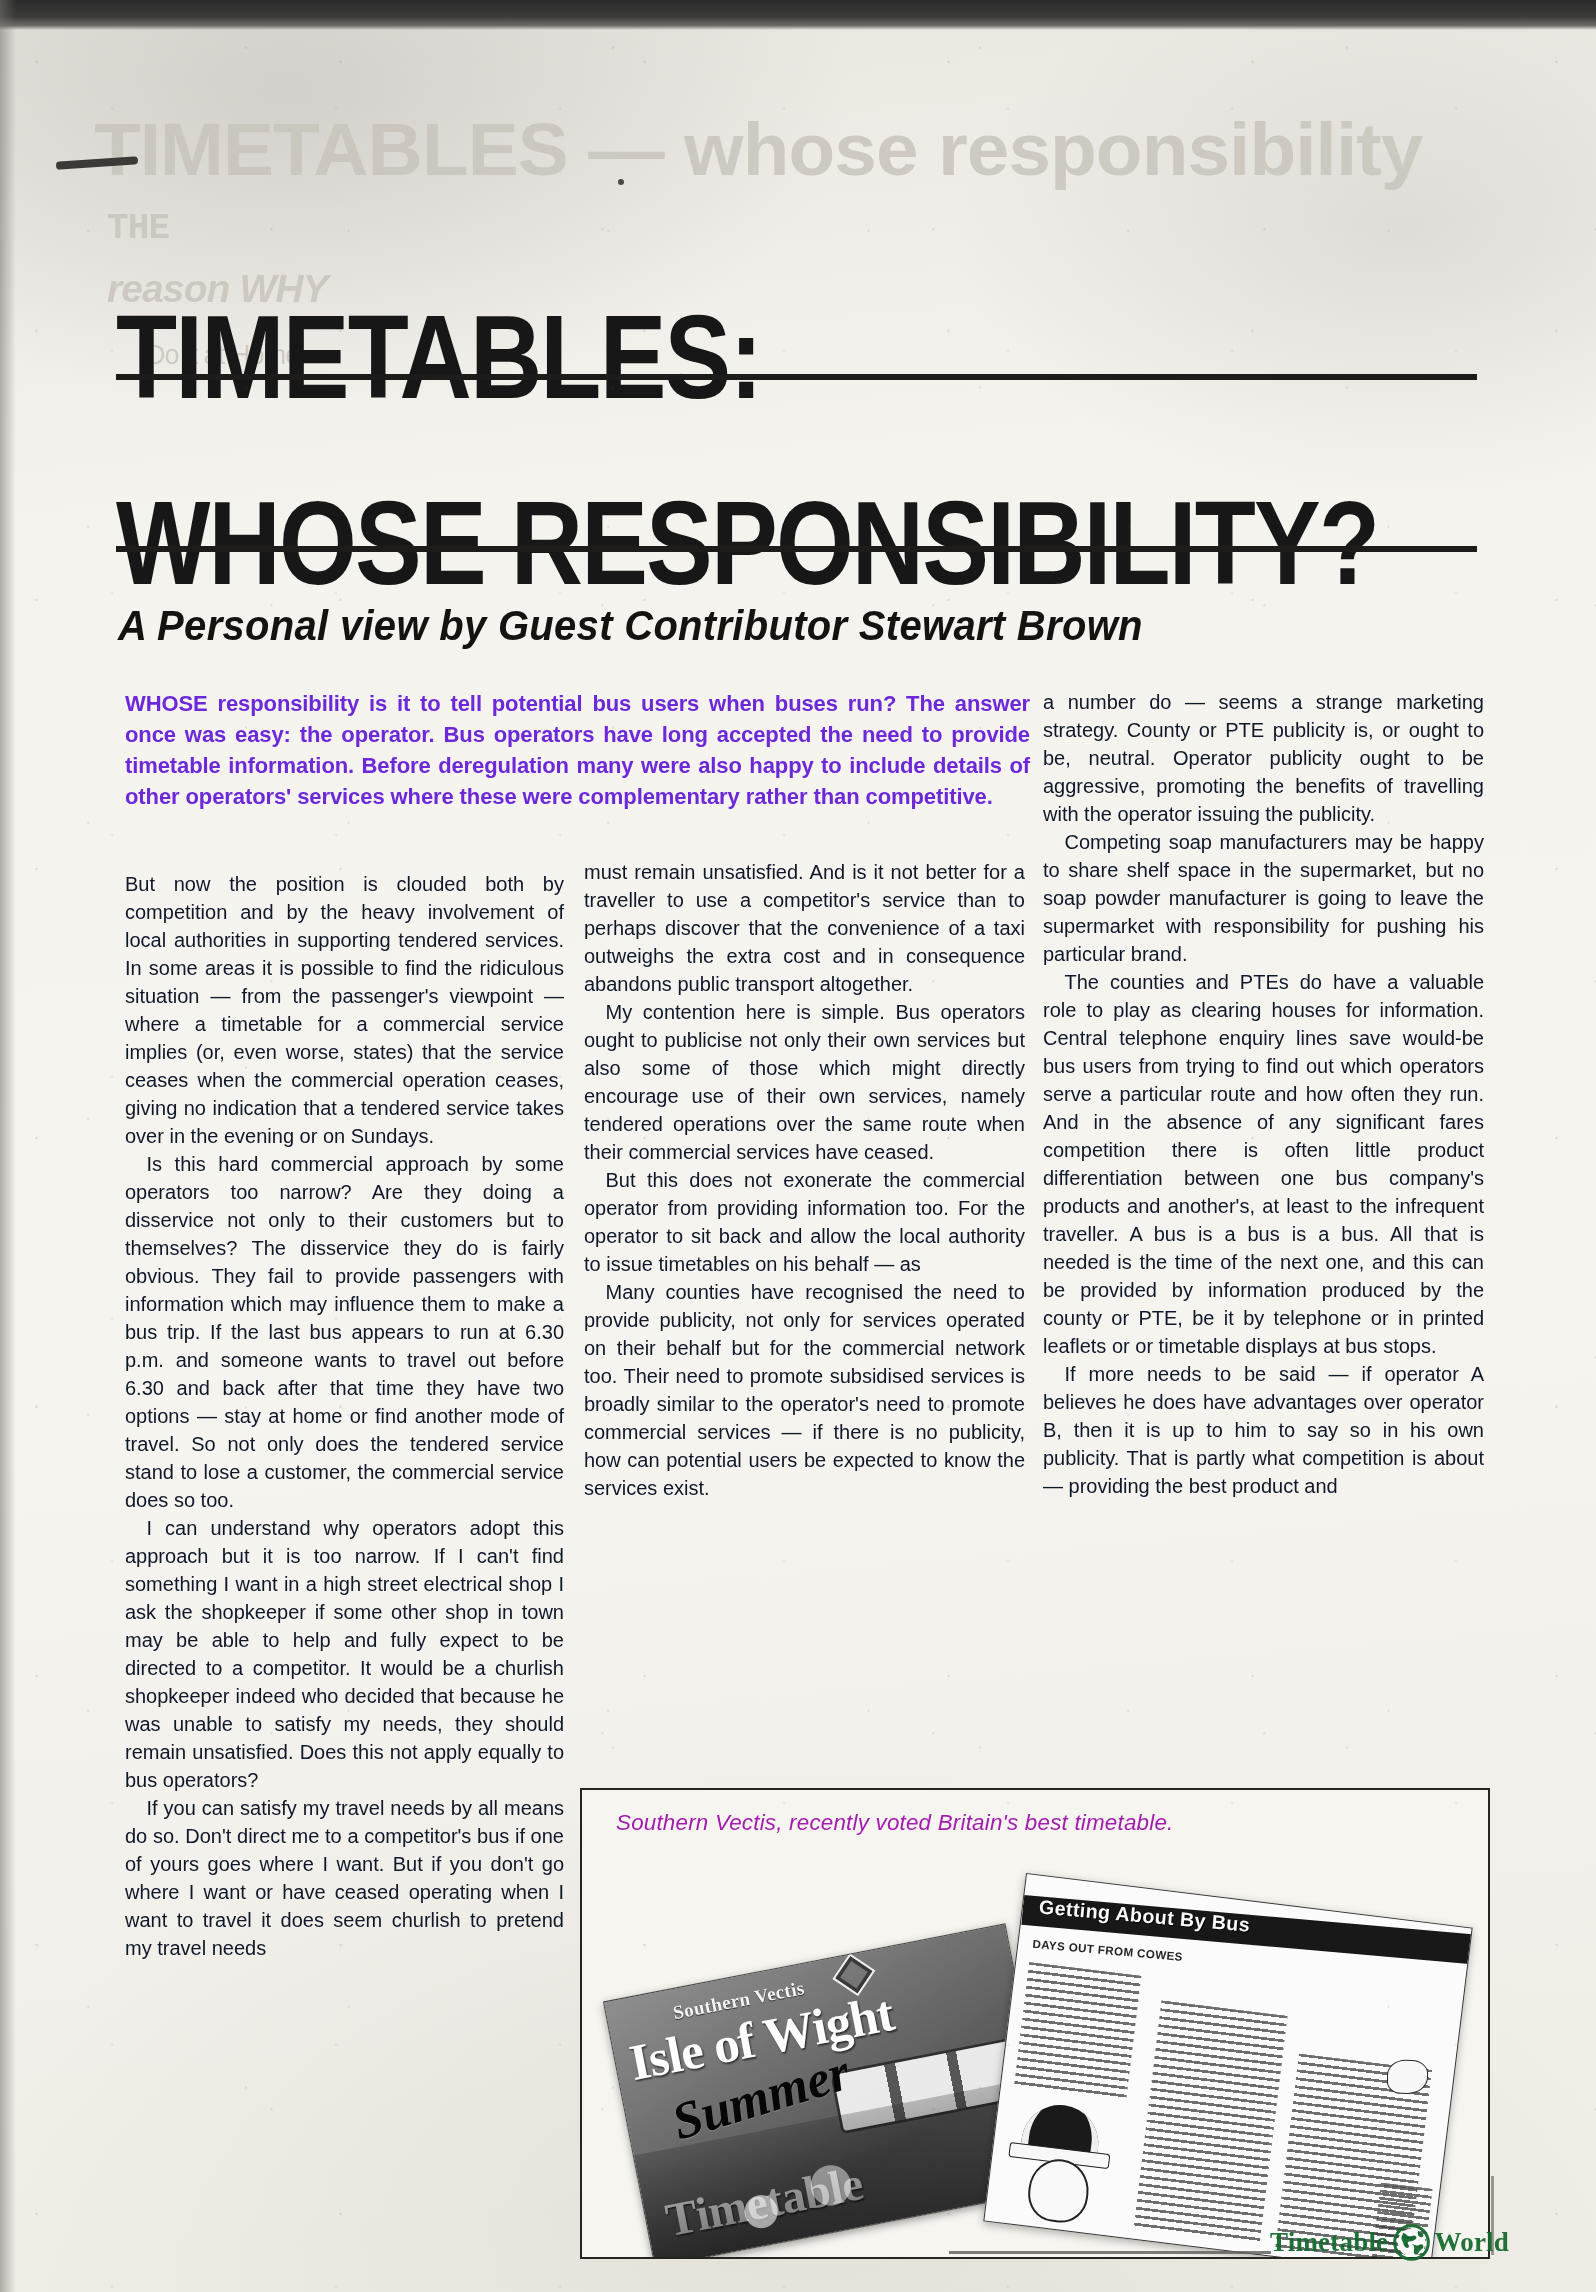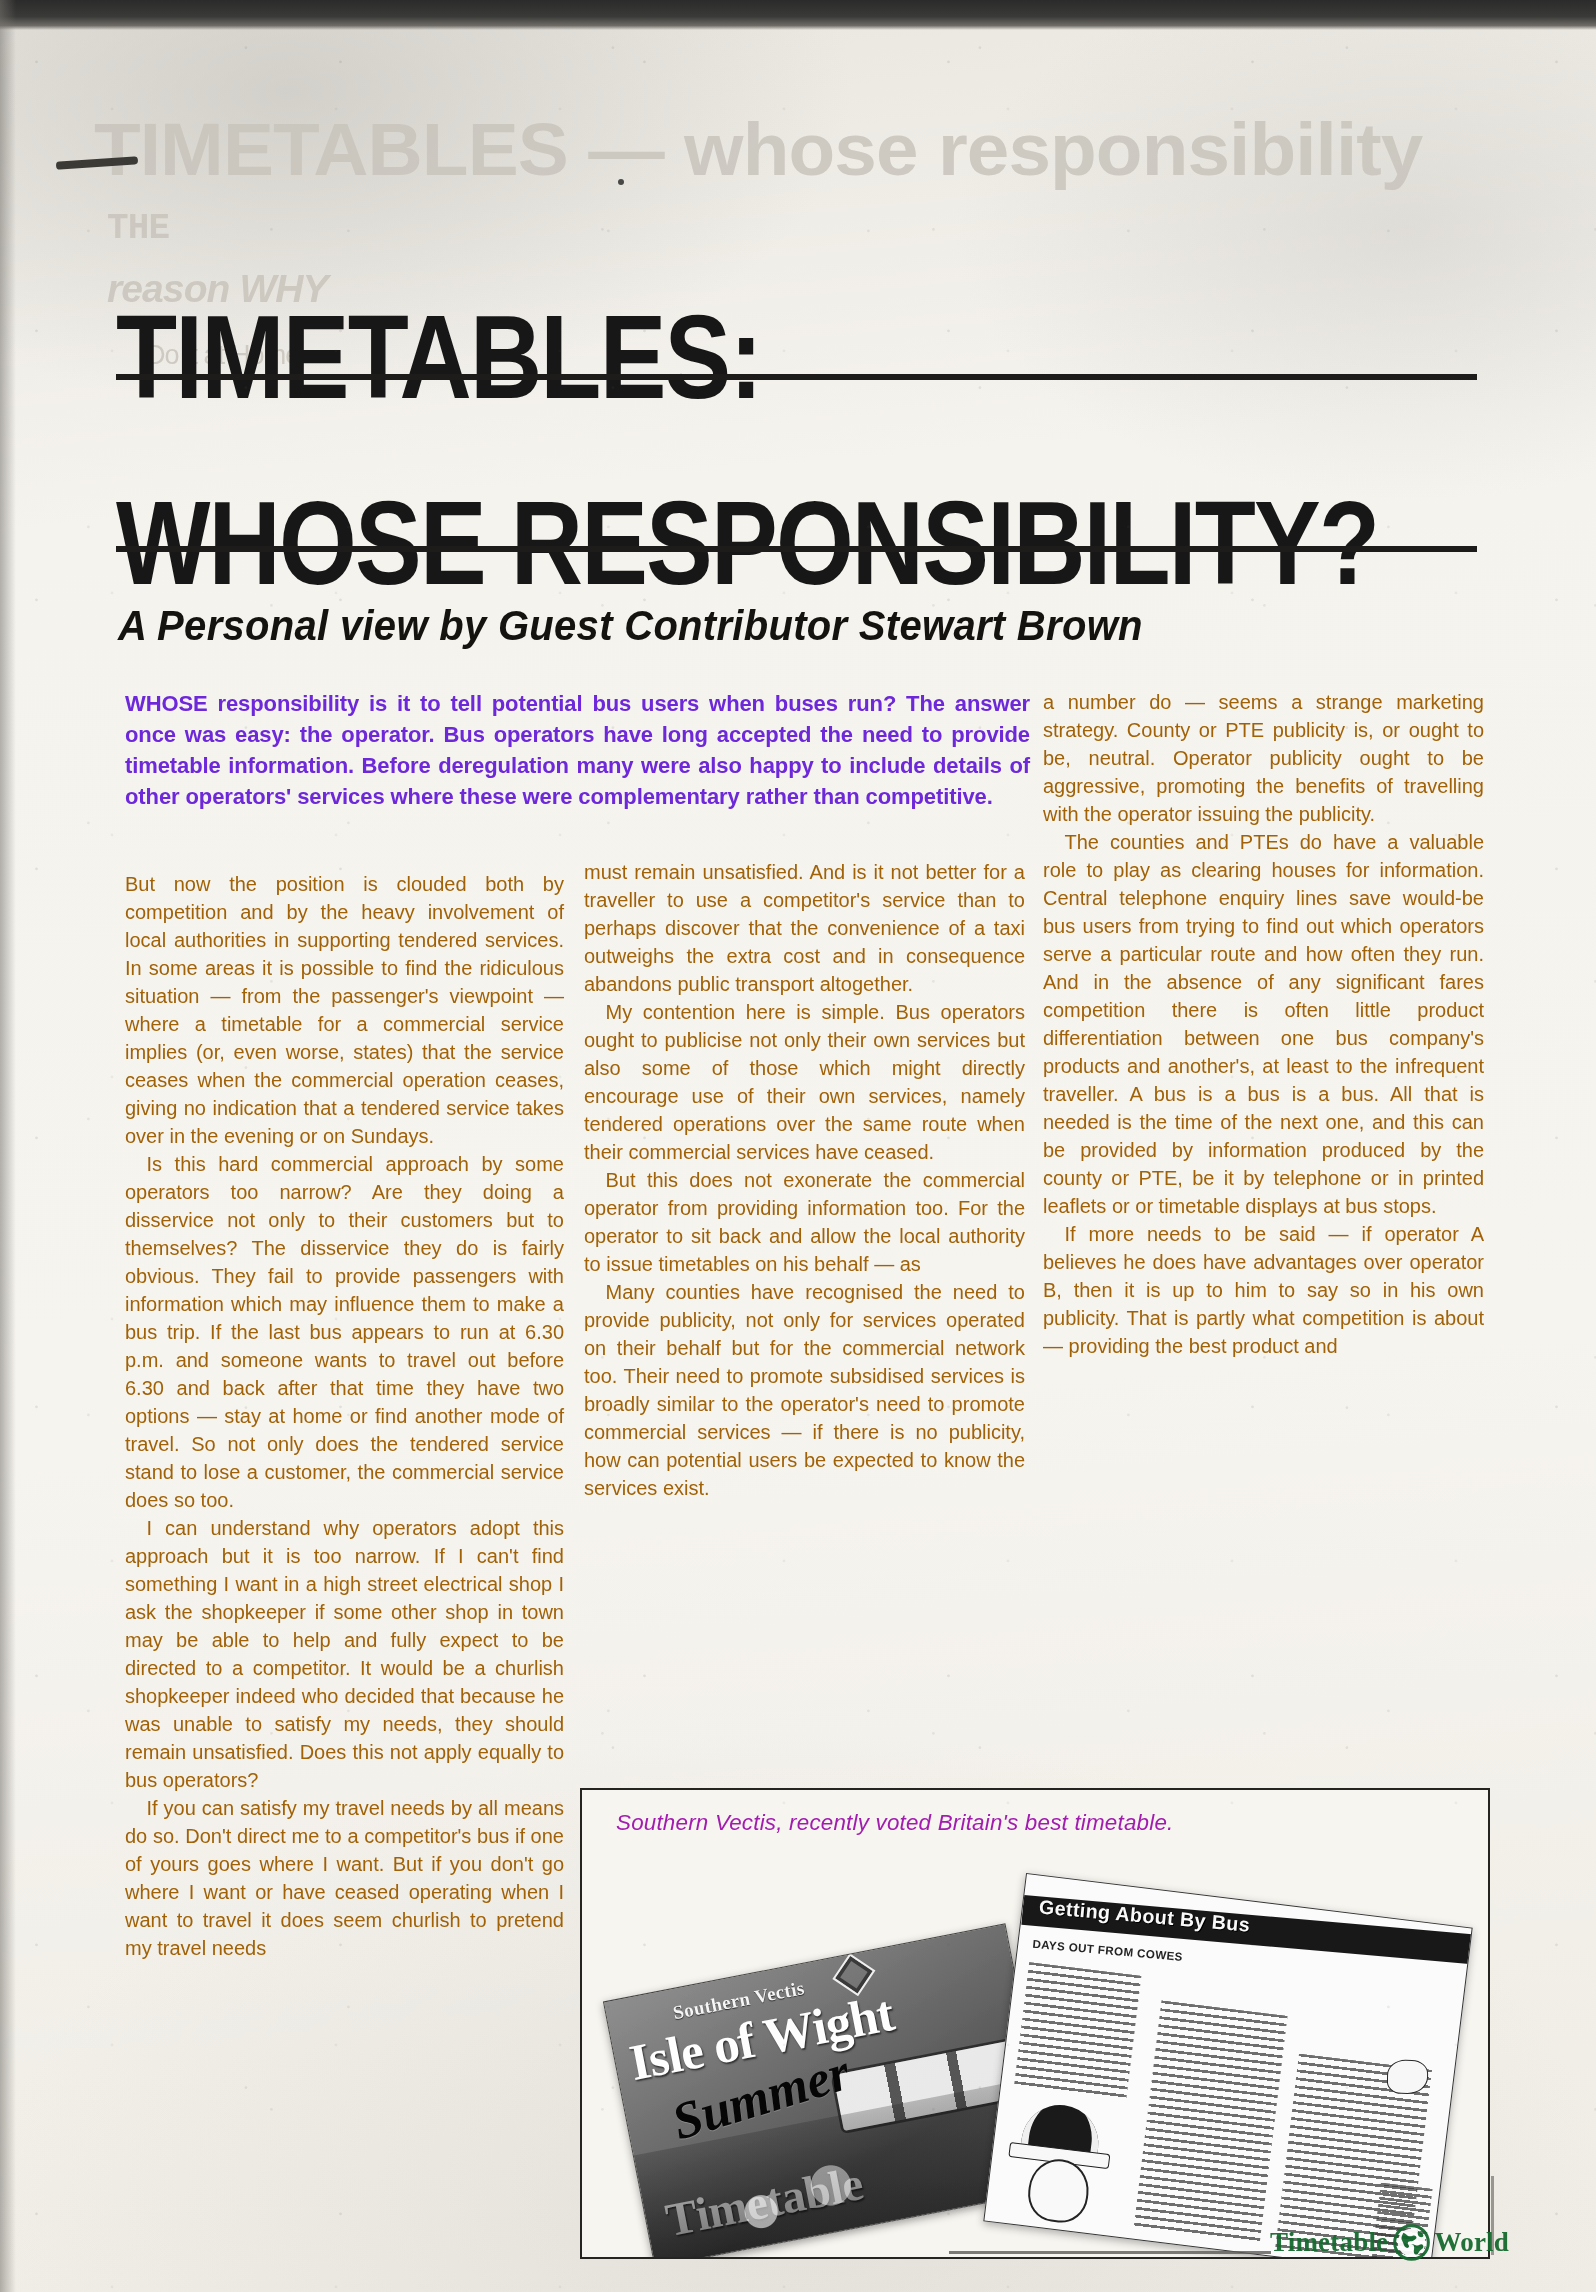--- a/index.html
+++ b/index.html
@@ -89,21 +89,21 @@
     letter-spacing:0.3px;
     white-space:nowrap;
     transform:scaleY(1.06);
     transform-origin:left top;
   }
 
   
   .col {
     position:absolute;
     font-family:"Liberation Sans", sans-serif;
-    color:#a16207;
+    color:#0f172a;
     font-size:20px;
     line-height:28px;
     text-align:justify;
     text-justify:inter-word;
     -webkit-hyphens:none; hyphens:none;
   }
   .col p { margin:0; text-indent:21.5px; }
   .col p.first { text-indent:0; }
 
   #standfirst {
@@ -349,20 +349,21 @@
 
   <div class="col" id="col2">
     <p class="first">must remain unsatisfied. And is it not better for a traveller to use a competitor's service than to perhaps discover that the convenience of a taxi outweighs the extra cost and in consequence abandons public transport altogether.</p>
     <p>My contention here is simple. Bus operators ought to publicise not only their own services but also some of those which might directly encourage use of their own services, namely tendered operations over the same route when their commercial services have ceased.</p>
     <p>But this does not exonerate the commercial operator from providing information too. For the operator to sit back and allow the local authority to issue timetables on his behalf — as</p>
     <p>Many counties have recognised the need to provide publicity, not only for services operated on their behalf but for the commercial network too. Their need to promote subsidised services is broadly similar to the operator's need to promote commercial services — if there is no publicity, how can potential users be expected to know the services exist.</p>
   </div>
 
   <div class="col" id="col3">
     <p class="first">a number do — seems a strange marketing strategy. County or PTE publicity is, or ought to be, neutral. Operator publicity ought to be aggressive, promoting the benefits of travelling with the operator issuing the publicity.</p>
+    <p>Competing soap manufacturers may be happy to share shelf space in the supermarket, but no soap powder manufacturer is going to leave the supermarket with responsibility for pushing his particular brand.</p>
     <p>The counties and PTEs do have a valuable role to play as clearing houses for information. Central telephone enquiry lines save would-be bus users from trying to find out which operators serve a particular route and how often they run. And in the absence of any significant fares competition there is often little product differentiation between one bus company's products and another's, at least to the infrequent traveller. A bus is a bus is a bus. All that is needed is the time of the next one, and this can be provided by information produced by the county or PTE, be it by telephone or in printed leaflets or or timetable displays at bus stops.</p>
     <p>If more needs to be said — if operator A believes he does have advantages over operator B, then it is up to him to say so in his own publicity. That is partly what competition is about — providing the best product and</p>
   </div>
 
   <div class="photobox">
     <div class="photo-caption">Southern Vectis, recently voted Britain's best timetable.</div>
     <div class="photo-area">
 
       <div class="booklet">
         <div class="bk-brand">Southern Vectis</div>

